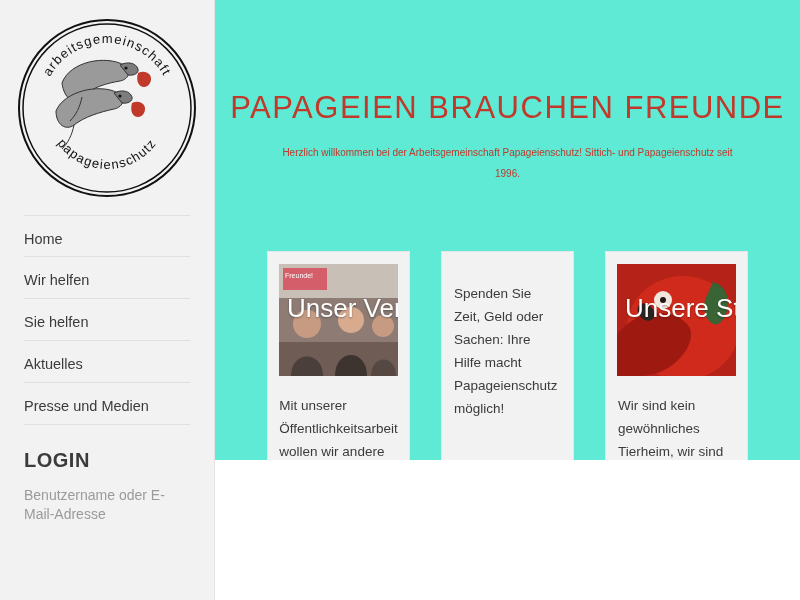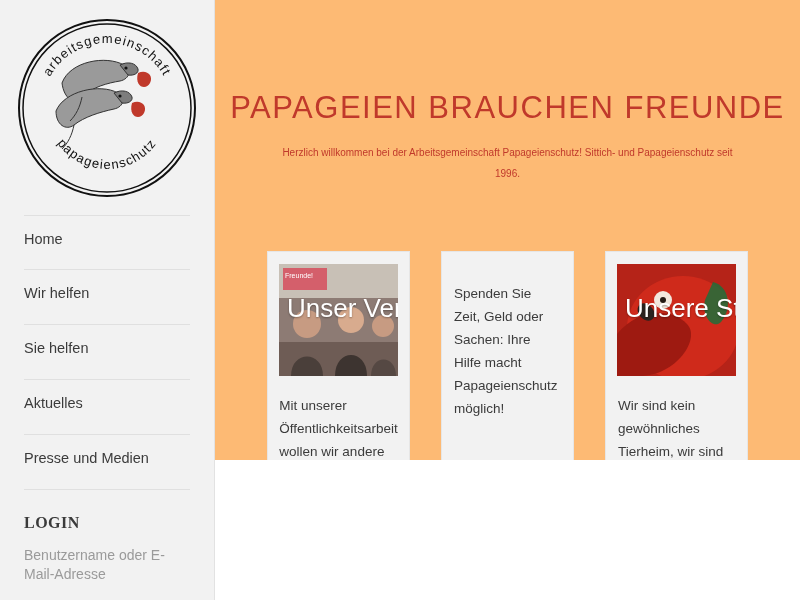--- a/index.html
+++ b/index.html
@@ -42,57 +42,56 @@
     overflow: hidden;
   }
   .logo-svg { position: absolute; top: 0; left: 0; }
 
   .nav {
     padding: 0 0 0 0;
     margin: 0;
     list-style: none;
   }
   .nav-item {
-    height: 55px;
+    height: 42px;
     line-height: 47px;
     padding-left: 24px;
     font-size: 14.5px;
     color: #3b3b3b;
     border-bottom: 1px solid #e0e0e0;
     margin: 0 24px 0 24px;
     padding-left: 0;
     cursor: pointer;
     white-space: nowrap;
   }
   .nav-item:first-child { border-top: 1px solid #e0e0e0; }
 
   .login-block {
     margin: 24px 24px 0 24px;
   }
   .login-title {
-    font-size: 16px;
+    font-size: 20px;
     font-weight: bold;
     letter-spacing: 0.5px;
     color: #3b3b3b;
     text-transform: uppercase;
     margin-bottom: 14px;
-    font-family: Liberation Serif, serif;
   }
   .login-placeholder {
     font-size: 14px;
     color: #9a9a9a;
     line-height: 19px;
   }
 
   
   .main {
     flex: 1;
     height: 460px;
     position: relative;
-    background: #fdba74;
+    background: #5eead4;
     overflow: hidden;
   }
   .hero {
     padding-top: 88px;
     text-align: center;
   }
   .hero h1 {
     margin: 0;
     font-size: 31px;
     font-weight: normal;

